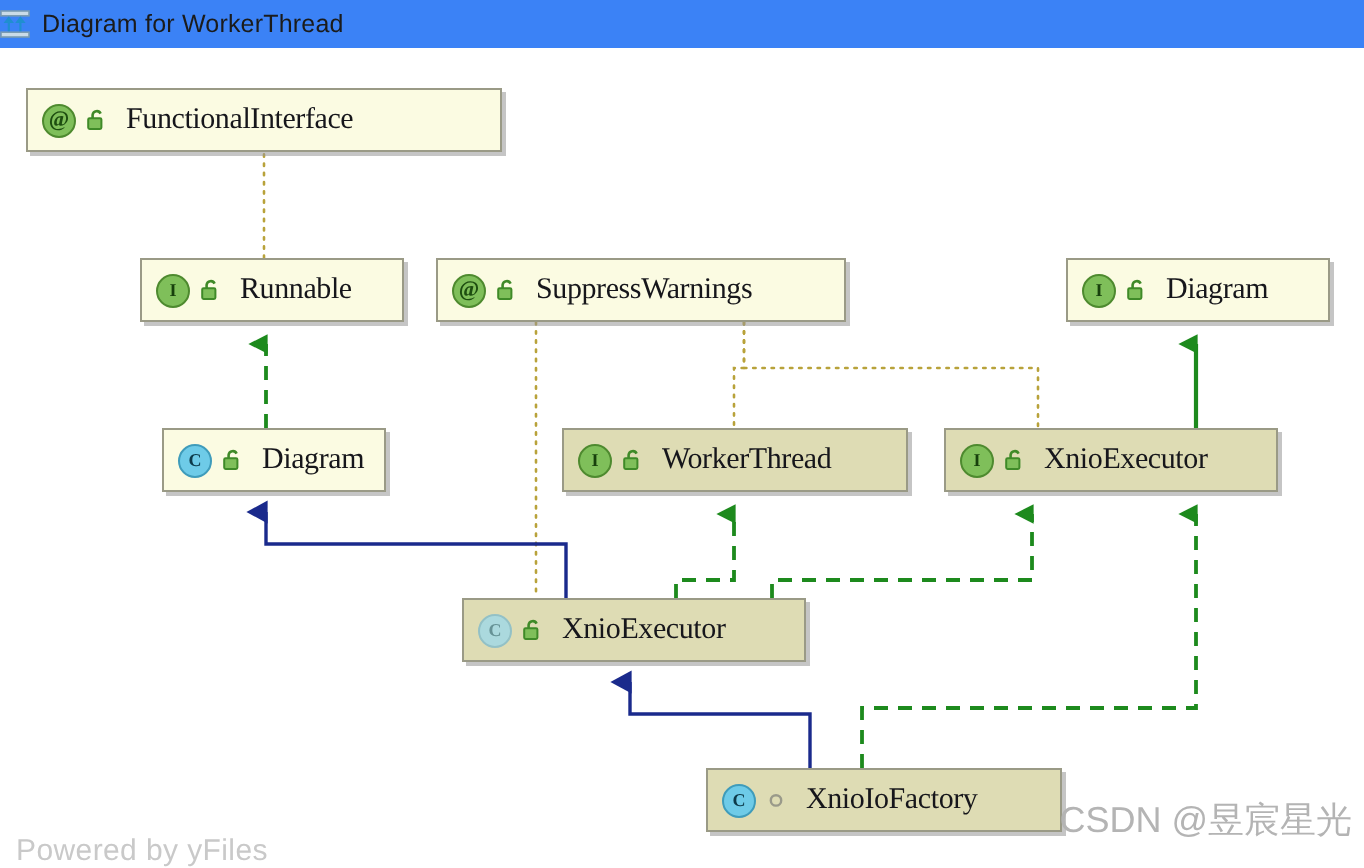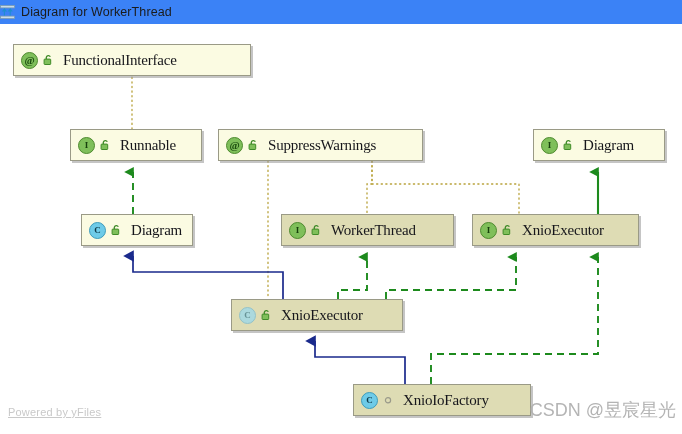--- a/index.html
+++ b/index.html
@@ -95,26 +95,25 @@
     margin-left: 9px;
     font-family: Liberation Serif, serif;
     font-size: 15px;
     color: #16161b;
     letter-spacing: -0.2px;
   }
 
   
   #yfiles {
     position: absolute;
-    left: 8px; bottom: 16px;
-    font-size: 11px;
+    left: 8px; bottom: 0;
+    font-size: 15px;
     color: #c9c9c9;
     font-family: "Liberation Sans", sans-serif;
     letter-spacing: .2px;
-    text-decoration: underline;
   }
   #csdn {
     position: absolute;
     right: 6px; bottom: 12px;
     font-size: 18px;
     color: #b4b4b4;
     font-family: "Liberation Sans", sans-serif;
     white-space: nowrap;
   }
 </style>

